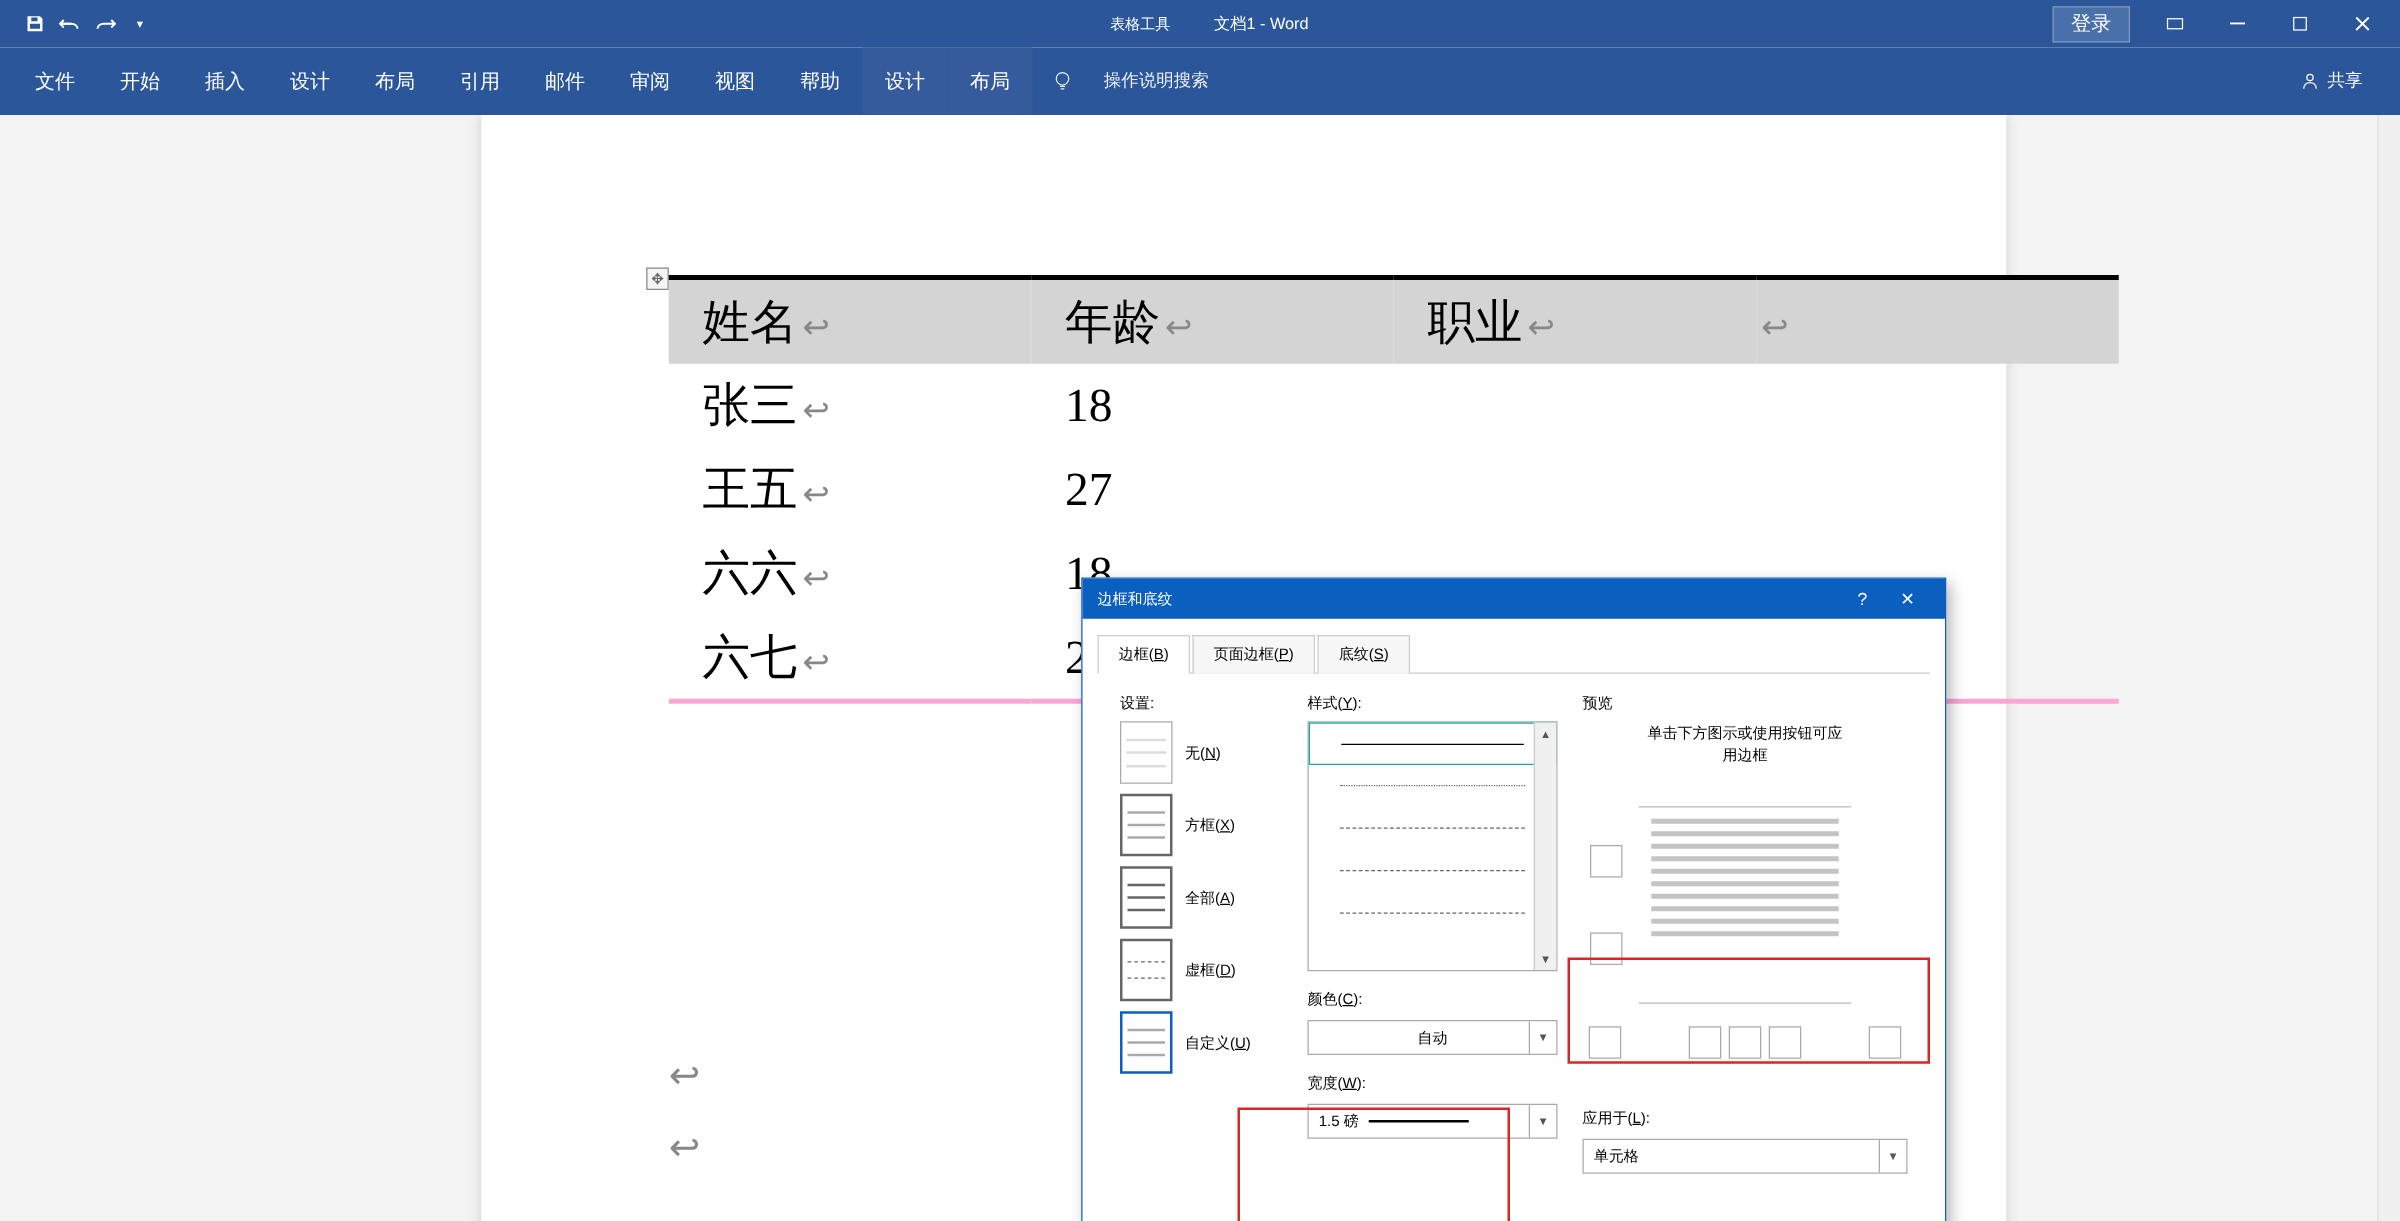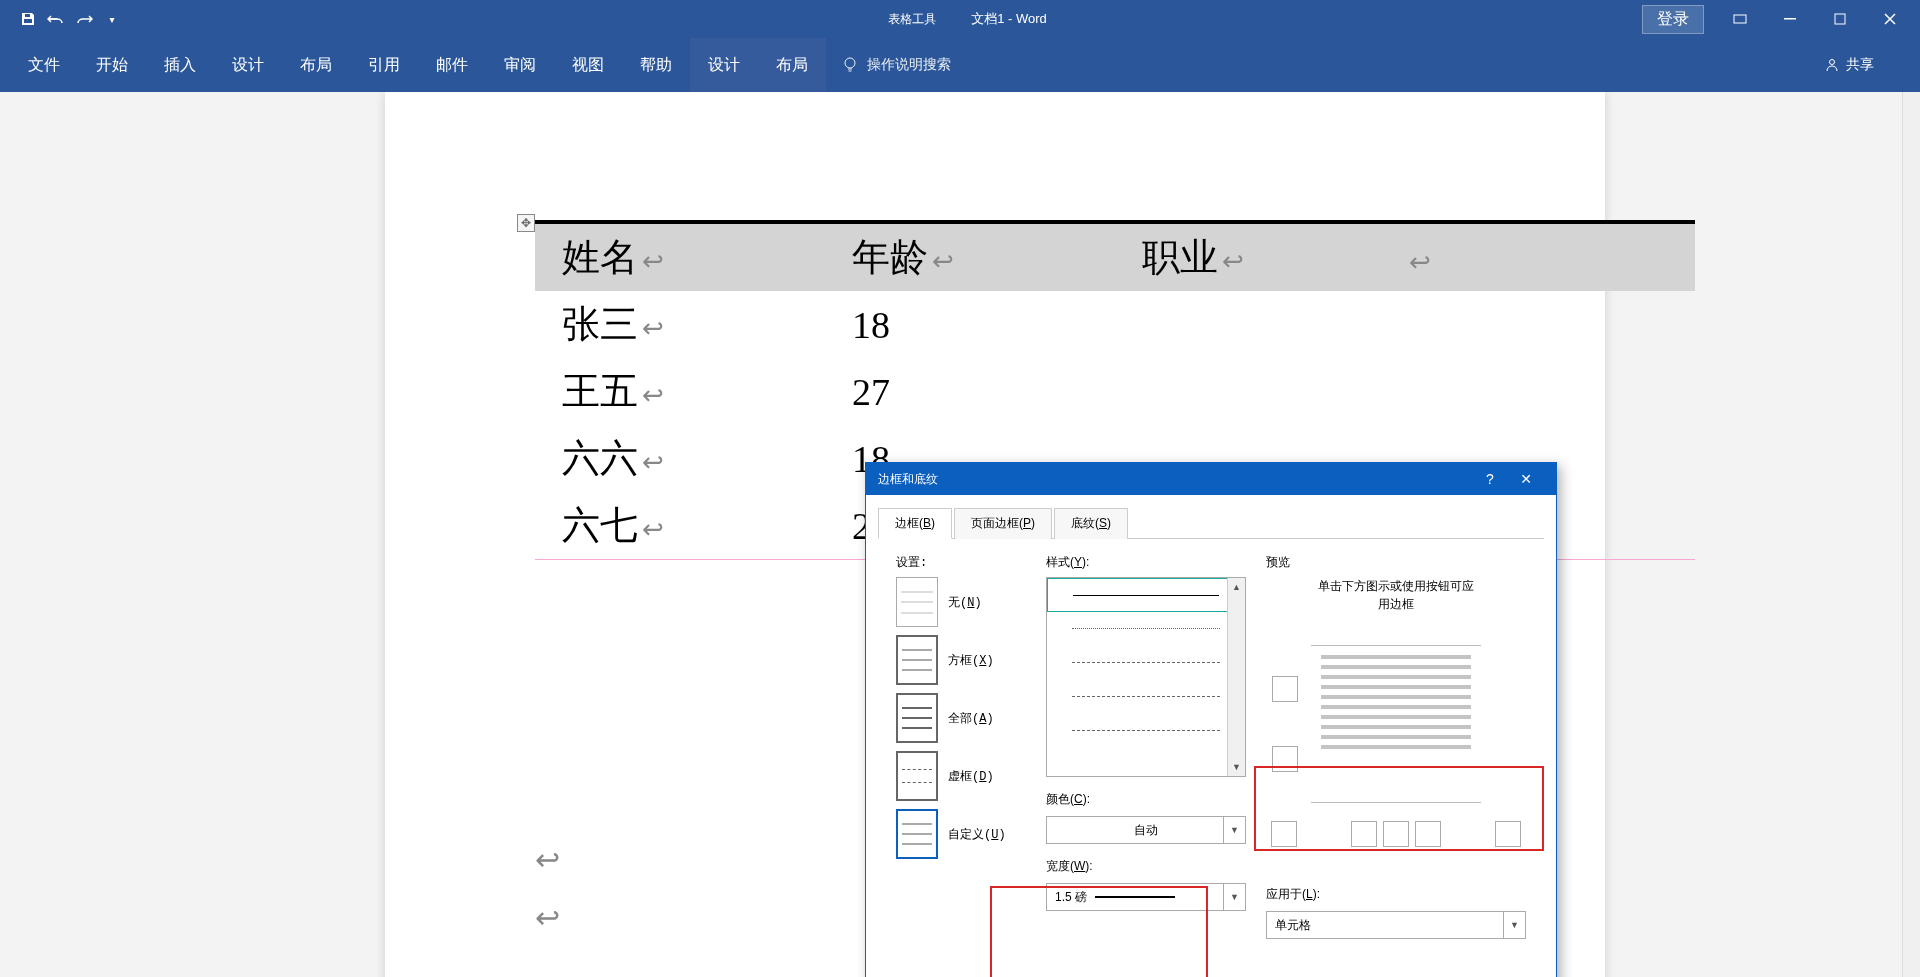--- a/index.html
+++ b/index.html
@@ -13,49 +13,49 @@
 .context-tab-title { background: #2b579a; padding: 0 15px; }
 .doc-title { font-size: 13px; }
 .titlebar-right { margin-left: auto; display: flex; align-items: center; gap: 2px; padding-right: 6px; }
 .win-btn { width: 48px; height: 38px; display: flex; align-items: center; justify-content: center; cursor: pointer; color:#fff; }
 .login-btn { background: rgba(255,255,255,0.15); padding: 3px 14px; font-size: 16px; border: 1px solid rgba(255,255,255,0.3); margin-right: 10px; cursor: pointer; }
 
 
 .menubar { height: 54px; background: #2b579a; display: flex; align-items: center; color: #fff; padding-left: 10px; }
 .menu-item { padding: 0 18px; height: 100%; display: flex; align-items: center; cursor: pointer; font-size: 16px; }
 .menu-item.context { background: #355b9c; }
-.tell-me { display: flex; align-items: center; margin-left: 15px; gap: 8px; font-size: 14px; opacity: 0.9; }
-.share { margin-left: auto; padding-right: 46px; display: flex; align-items: center; gap: 6px; font-size: 14px; cursor:pointer;}
+.tell-me { display: flex; align-items: center; margin-left: 15px; gap: 24px; font-size: 14px; opacity: 0.9; }
+.share { margin-left: auto; padding-right: 30px; display: flex; align-items: center; gap: 6px; font-size: 14px; cursor:pointer;}
 
 
 .docarea { position: absolute; top: 92px; left: 0; right: 0; bottom: 0; background: #f3f3f3; overflow: hidden; }
 .page { position: absolute; left: 385px; top: 0; width: 1220px; height: 1500px; background: #fff; box-shadow: 0 0 10px rgba(0,0,0,0.15); }
 .scrollbar-v { position: absolute; right: 0; top: 0; bottom: 0; width: 18px; background: #f0f0f0; border-left:1px solid #ddd;}
 
 
 .doc-table { position: absolute; left: 150px; top: 128px; border-collapse: collapse; }
 .doc-table td { font-family: "SimSun", serif; font-size: 38px; padding: 8px 27px; min-width: 290px; vertical-align: middle; }
 .hdr-row td { background: #d4d4d4; }
 .hdr-row { border-top: 4px solid #000; }
-.last-row td { border-bottom: 1px solid #f9a8d4; }
+.last-row td { border-bottom: 4px solid #f9a8d4; }
 .ret-mark { font-size: 26px; color: #888; margin-left: 4px; }
 .table-handle { position: absolute; left: 132px; top: 122px; width: 18px; height: 18px; border: 1px solid #888; background: #f5f5f5; display: flex; align-items: center; justify-content: center; font-size: 12px; color: #666; cursor: move; }
 .para-mark { position:absolute; font-family:"SimSun",serif; font-size:30px; color:#888;}
 
 
 .dialog { position: absolute; left: 865px; top: 370px; width: 692px; height: 608px; background: #fff; border: 1px solid #0a5fbf; box-shadow: 4px 4px 12px rgba(0,0,0,0.3); font-size: 12px; }
 .dlg-title { height: 32px; background: #0a5fbf; color: #fff; display: flex; align-items: center; padding: 0 12px; }
 .dlg-title .spacer { flex: 1; }
 .dlg-title .tbtn { width: 36px; height: 32px; display: flex; align-items: center; justify-content: center; cursor: pointer; font-size: 14px; }
 .dlg-tabs { display: flex; padding: 12px 12px 0 12px; gap: 2px;}
 .tab { padding: 6px 16px; border: 1px solid #ccc; border-bottom: none; background: #f7f7f7; cursor: pointer; position: relative; top: 1px;}
 .tab.active { background: #fff; border-bottom: 1px solid #fff; }
 .dlg-body { padding: 15px 18px; display: flex; gap: 20px; border-top:1px solid #ccc; margin: 0 12px;}
 .sec-label { margin-bottom: 6px; }
-.col-settings { width: 130px; font-family: Liberation Mono, monospace; }
+.col-settings { width: 130px; }
 .set-option { display: flex; align-items: center; gap: 10px; margin-bottom: 8px; cursor: pointer; }
 .set-thumb { width: 42px; height: 50px; border: 1px solid #aaa; background: #fff; display: flex; flex-direction: column; justify-content: space-evenly; padding: 4px;}
 .set-thumb.sel { border: 2px solid #0a5fbf; }
 .set-thumb .ln { height: 2px; background: #aaa; }
 .col-style { width: 200px; }
 .style-list { border: 1px solid #aaa; height: 200px; margin-top: 4px; position: relative; }
 .style-list .sitem { height: 34px; display: flex; align-items: center; padding: 0 25px; border-bottom:1px solid transparent;}
 .style-list .sitem.sel { border: 1px solid #19a9a4; }
 .style-list .sb { position:absolute; right:0; top:0; bottom:0; width:18px; background:#f0f0f0; border-left:1px solid #ccc;}
 .style-list .sb .arr{height:18px;display:flex;align-items:center;justify-content:center;font-size:9px;color:#555;cursor:pointer;}

